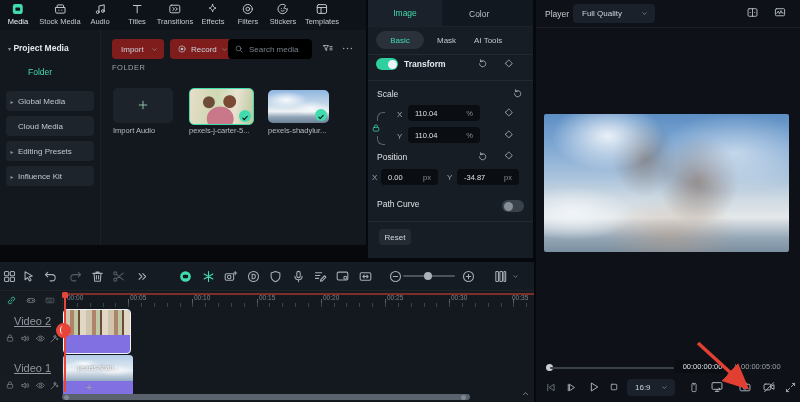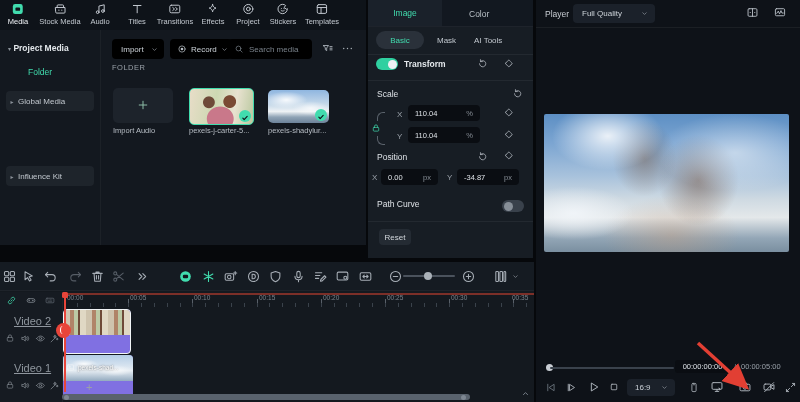--- a/index.html
+++ b/index.html
@@ -16,21 +16,21 @@
   .tab .ti svg{width:100%;height:100%;}
   .tab .tl{font-size:7.5px;color:#c2c8cf;white-space:nowrap;}
   .tab.active .ti{color:#41dcae;}
   .tab.active .tl{color:#f0f3f6;}
   
   #leftpanel{position:absolute;left:0;top:30px;width:366px;height:215px;background:#13181f;}
   #sidebar{position:absolute;left:0;top:0;width:100px;height:215px;border-right:1px solid rgba(255,255,255,.04);}
   .side-btn{position:absolute;left:6px;width:88px;height:20px;background:#1e242b;border-radius:4px;font-size:8px;color:#c2c8cf;display:flex;align-items:center;}
   .side-btn .arr{width:12px;text-align:center;font-size:6px;color:#8a9199;}
   .side-btn .txt{padding-left:0;}
-  .pill-btn{position:absolute;background:#000000;border-radius:4px;display:flex;align-items:center;font-size:8px;color:#ccd2d8;}
+  .pill-btn{position:absolute;background:#7f1d1d;border-radius:4px;display:flex;align-items:center;font-size:8px;color:#ccd2d8;}
   
   .tile{position:absolute;border-radius:5px;overflow:hidden;}
   .tile-label{position:absolute;font-size:7.5px;color:#b6bcc3;white-space:nowrap;overflow:hidden;text-overflow:ellipsis;}
   .badge{position:absolute;width:12px;height:12px;border-radius:50%;background:#41dcae;color:#0e1319;}
   .badge svg{width:8px;height:8px;margin:2px;}
   .thumb-couple{background:
      radial-gradient(circle at 30% 38%, #6e4a38 0 11%, transparent 13%),
      radial-gradient(circle at 63% 36%, #7a4a34 0 13%, transparent 15%),
      radial-gradient(ellipse at 48% 85%, #c9788a 0 28%, transparent 30%),
      linear-gradient(100deg,#e8ddc8 0%,#cdd8b2 40%,#e8e2d0 70%,#b8c89e 100%);}
@@ -155,21 +155,21 @@
         </span>
       <span class="tl">Effects</span>
     </div>
     <div class="tab" style="left:248px">
       <span class="ti ic" style="position:relative">
           <svg viewBox="0 0 24 24" fill="none" stroke="currentColor" stroke-width="1.7" stroke-linecap="round" stroke-linejoin="round">
             <circle cx="12" cy="12" r="7.8"></circle>
             <circle cx="12" cy="12" r="3.2"></circle>
           </svg>
         </span>
-      <span class="tl">Project</span>
+      <span class="tl">Filters</span>
     </div>
     <div class="tab" style="left:283px">
       <span class="ti ic" style="position:relative">
           <svg viewBox="0 0 24 24" fill="none" stroke="currentColor" stroke-width="1.7" stroke-linecap="round" stroke-linejoin="round">
             <path d="M20 12a8 8 0 1 1-8-8c2 0 3.5.6 5 2l-2.5 3.5L18 12z"></path>
             <circle cx="9.8" cy="11" r=".9" fill="currentColor" stroke="none"></circle>
             <circle cx="14.2" cy="11" r=".9" fill="currentColor" stroke="none"></circle>
             <path d="M9.3 14.5c1.7 1.5 3.7 1.5 5.4 0"></path>
           </svg>
         </span>
@@ -190,20 +190,28 @@
     <div id="sidebar">
       <div class="lbl" style="left:8px;top:13px;font-size:8.5px;font-weight:bold;color:#e2e6ea">
         <span style="font-size:6px;color:#8a9199">▾</span>
         <span>Project Media</span>
       </div>
       <div class="lbl" style="left:28px;top:37px;font-size:8.5px;color:#41dcae">Folder</div>
       <div class="side-btn" style="top:61px">
         <span class="arr">▸</span>
         <span class="txt">Global Media</span>
       </div>
+      <div class="side-btn" style="top:86px">
+        <span class="arr"></span>
+        <span class="txt">Cloud Media</span>
+      </div>
+      <div class="side-btn" style="top:111px">
+        <span class="arr">▸</span>
+        <span class="txt">Editing Presets</span>
+      </div>
       <div class="side-btn" style="top:136px">
         <span class="arr">▸</span>
         <span class="txt">Influence Kit</span>
       </div>
     </div>
 
     <div class="pill-btn" style="left:112px;top:9px;width:52px;height:20px">
       <span style="padding-left:9px">Import</span>
       <span class="ic" style="left:38px;top:6px;width:9px;height:9px;color:#9aa1a9">
           <svg viewBox="0 0 24 24" fill="none" stroke="currentColor" stroke-width="1.7" stroke-linecap="round" stroke-linejoin="round">

